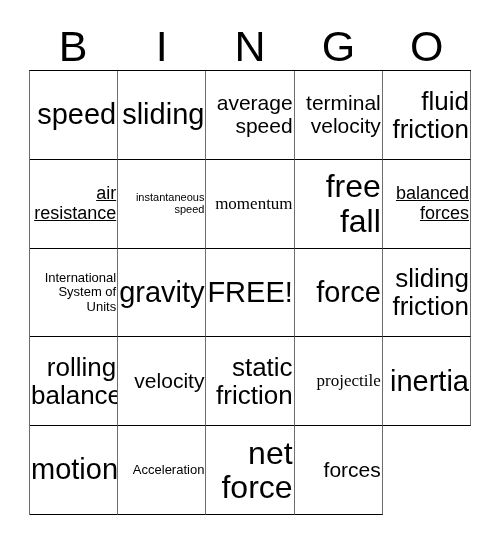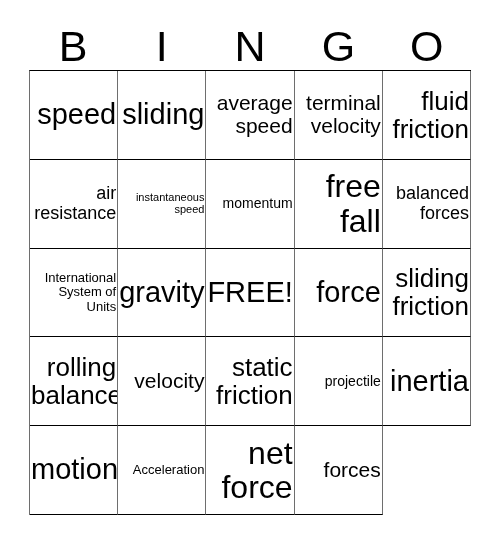--- a/index.html
+++ b/index.html
@@ -74,22 +74,22 @@
     width: 100%;
     line-height: 1.08;
     white-space: pre-line;
   }
 
   
   .fs-xxl .cell-text { font-size: 32px; }
   .fs-xl  .cell-text { font-size: 29px; }
   .fs-lg  .cell-text { font-size: 26px; }
   .fs-md  .cell-text { font-size: 21px; }
-  .fs-sm  .cell-text { font-size: 18px; }
-  .fs-xs  .cell-text { font-size: 14px; }
+  .fs-sm  .cell-text { font-size: 18px; text-decoration: underline; }
+  .fs-xs  .cell-text { font-size: 17px; font-family: Liberation Serif, serif; }
   .fs-xxs .cell-text { font-size: 13px; }
   .fs-tiny .cell-text { font-size: 11px; }
 </style>
 </head>
 <body>
 
 <div id="card">
 
   <div id="header">
       <div class="header-letter">B</div>

